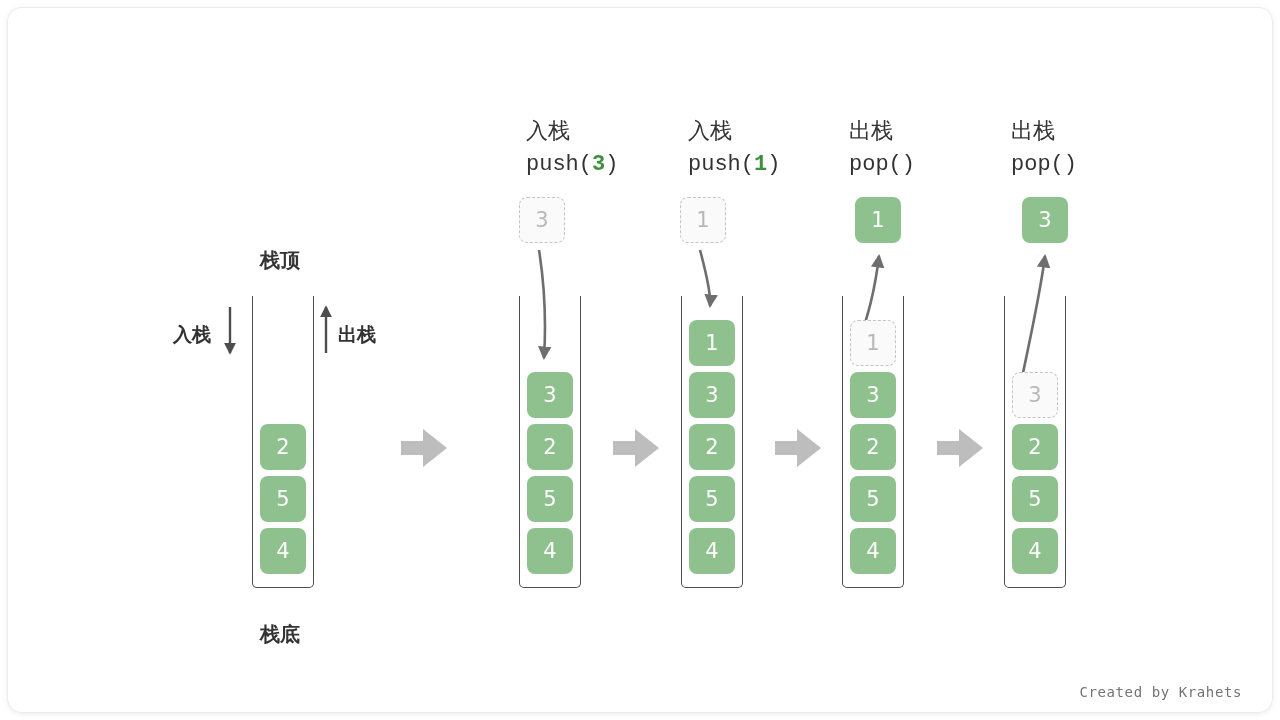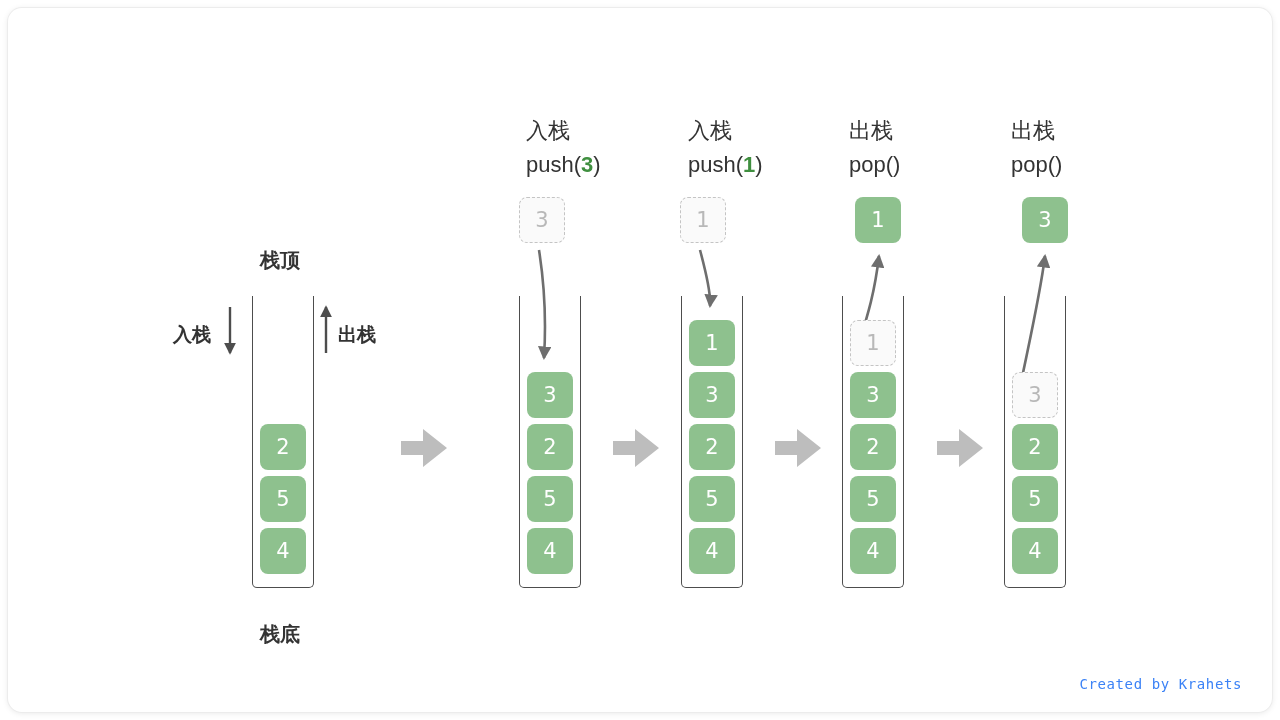--- a/index.html
+++ b/index.html
@@ -37,21 +37,21 @@
 
   
   .col-head {
     position: absolute;
     color: #333333;
     font-size: 22px;
     line-height: 34px;
     white-space: nowrap;
   }
   .col-head .zh { font-family: "DejaVu Sans", "Liberation Sans", sans-serif; }
-  .col-head .code { font-family: Liberation Sans, sans-serif; text-align: center; }
+  .col-head .code { font-family: Liberation Mono, monospace; text-align: center; }
   .col-head .arg { color: #3f8f3f; font-weight: bold; }
 
   
   .stack-frame {
     position: absolute;
     border-left: 1.5px solid #4d4d4d;
     border-right: 1.5px solid #4d4d4d;
     border-bottom: 1.5px solid #4d4d4d;
     border-radius: 0 0 5px 5px;
     box-sizing: border-box;
@@ -89,22 +89,22 @@
     font-weight: bold;
     white-space: nowrap;
   }
 
   
   #vec { position: absolute; left: 0; top: 0; width: 1264px; height: 704px; pointer-events: none; }
 
   
   .watermark {
     position: absolute;
-    right: 30px; bottom: 20px;
-    color: #3b82f6;
+    right: 30px; bottom: 12px;
+    color: #737373;
     font-size: 14px;
     font-family: "DejaVu Sans Mono", "Liberation Mono", monospace;
     letter-spacing: 0.6px;
   }
 </style>
 </head>
 <body>
 
 <div id="card">
   <div id="stage">

